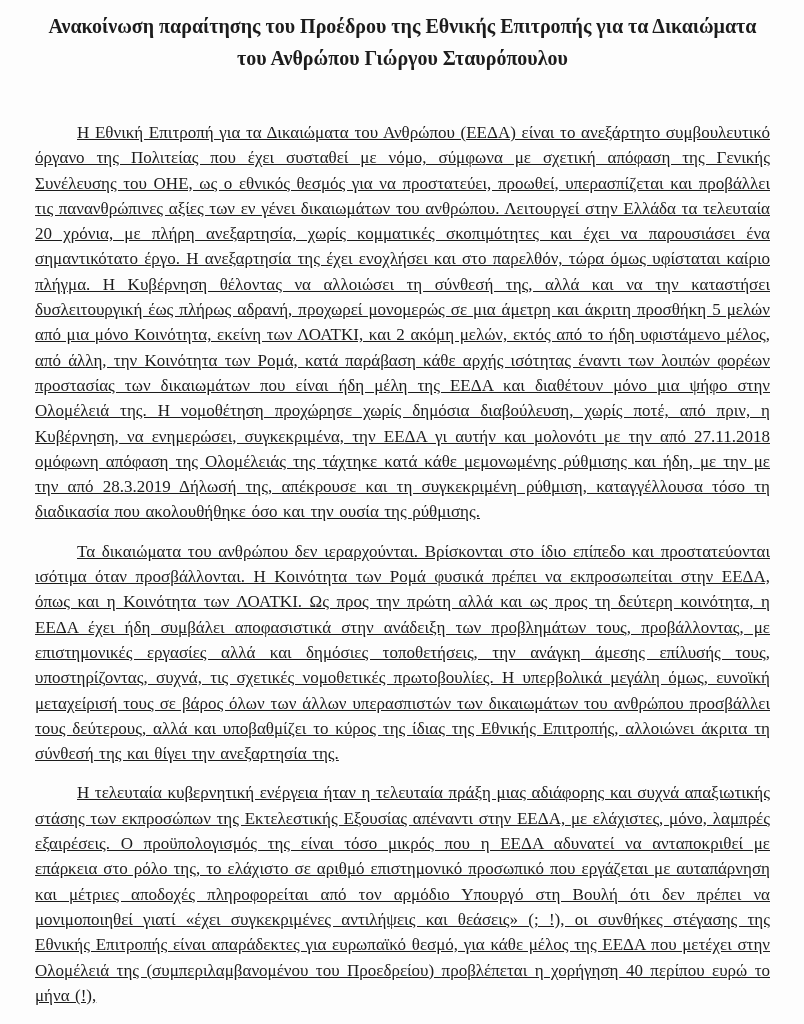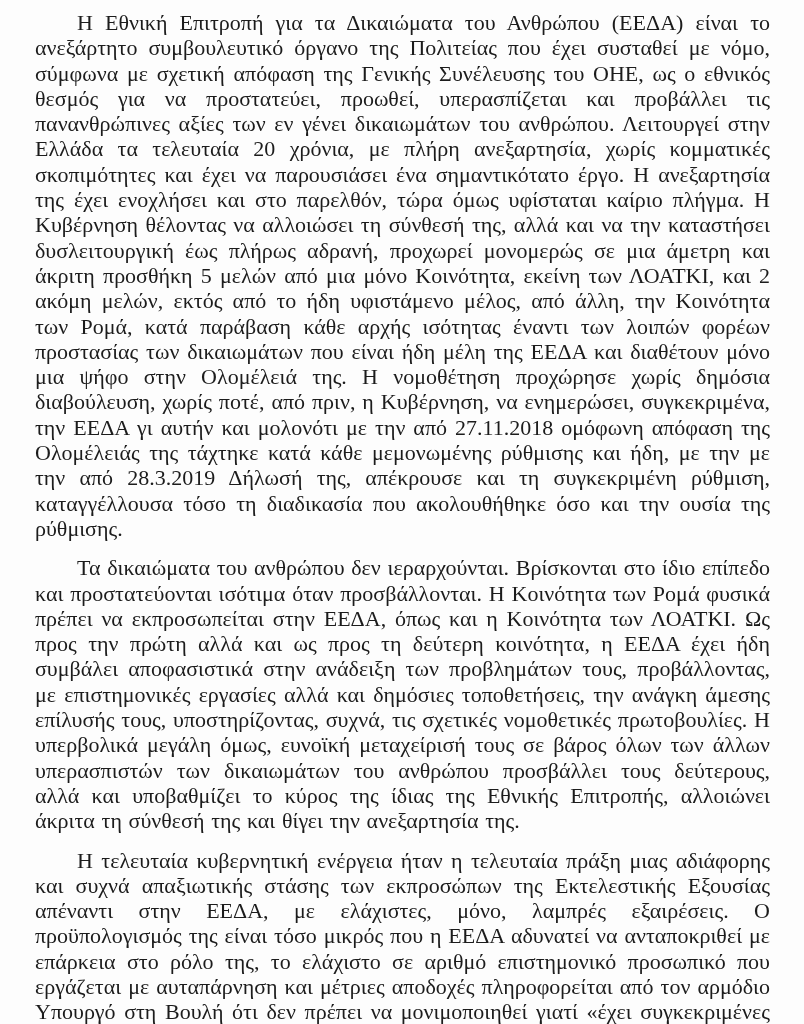--- a/index.html
+++ b/index.html
@@ -21,31 +21,33 @@
   }
   .doc-title {
     font-size: 20px;
     line-height: 32px;
     font-weight: bold;
     text-align: center;
     margin: 0 auto 46px auto;
     max-width: 720px;
   }
   .doc-body p {
-    font-size: 22px;
+    font-size: 17px;
     line-height: 25.3px;
     text-align: justify;
     text-indent: 42px;
     margin: 0 0 14px 0;
     word-spacing: 1.2px;
+    text-decoration: underline;
   }
 </style>
 </head>
 <body>
 
 <div class="page">
+  <h1 class="doc-title">Ανακοίνωση παραίτησης του Προέδρου της Εθνικής Επιτροπής για τα Δικαιώματα του Ανθρώπου Γιώργου Σταυρόπουλου</h1>
 
   <div class="doc-body">
     <p>Η Εθνική Επιτροπή για τα Δικαιώματα του Ανθρώπου (ΕΕΔΑ) είναι το ανεξάρτητο συμβουλευτικό όργανο της Πολιτείας που έχει συσταθεί με νόμο, σύμφωνα με σχετική απόφαση της Γενικής Συνέλευσης του ΟΗΕ, ως ο εθνικός θεσμός για να προστατεύει, προωθεί, υπερασπίζεται και προβάλλει τις πανανθρώπινες αξίες των εν γένει δικαιωμάτων του ανθρώπου. Λειτουργεί στην Ελλάδα τα τελευταία 20 χρόνια, με πλήρη ανεξαρτησία, χωρίς κομματικές σκοπιμότητες και έχει να παρουσιάσει ένα σημαντικότατο έργο. Η ανεξαρτησία της έχει ενοχλήσει και στο παρελθόν, τώρα όμως υφίσταται καίριο πλήγμα. Η Κυβέρνηση θέλοντας να αλλοιώσει τη σύνθεσή της, αλλά και να την καταστήσει δυσλειτουργική έως πλήρως αδρανή, προχωρεί μονομερώς σε μια άμετρη και άκριτη προσθήκη 5 μελών από μια μόνο Κοινότητα, εκείνη των ΛΟΑΤΚΙ, και 2 ακόμη μελών, εκτός από το ήδη υφιστάμενο μέλος, από άλλη, την Κοινότητα των Ρομά, κατά παράβαση κάθε αρχής ισότητας έναντι των λοιπών φορέων προστασίας των δικαιωμάτων που είναι ήδη μέλη της ΕΕΔΑ και διαθέτουν μόνο μια ψήφο στην Ολομέλειά της. Η νομοθέτηση προχώρησε χωρίς δημόσια διαβούλευση, χωρίς ποτέ, από πριν, η Κυβέρνηση, να ενημερώσει, συγκεκριμένα, την ΕΕΔΑ γι αυτήν και μολονότι με την από 27.11.2018  ομόφωνη απόφαση της Ολομέλειάς της τάχτηκε κατά κάθε μεμονωμένης ρύθμισης και ήδη, με την με την από 28.3.2019 Δήλωσή της, απέκρουσε και τη συγκεκριμένη ρύθμιση, καταγγέλλουσα τόσο τη διαδικασία που ακολουθήθηκε όσο και την ουσία της ρύθμισης.</p>
     <p>Τα δικαιώματα του ανθρώπου δεν ιεραρχούνται. Βρίσκονται στο ίδιο επίπεδο και προστατεύονται ισότιμα όταν προσβάλλονται. Η Κοινότητα των Ρομά φυσικά πρέπει να εκπροσωπείται στην ΕΕΔΑ, όπως και η Κοινότητα των ΛΟΑΤΚΙ. Ως προς την πρώτη αλλά και ως προς τη δεύτερη κοινότητα, η ΕΕΔΑ έχει ήδη συμβάλει αποφασιστικά στην ανάδειξη των προβλημάτων τους, προβάλλοντας, με επιστημονικές εργασίες αλλά και δημόσιες τοποθετήσεις, την ανάγκη άμεσης επίλυσής τους, υποστηρίζοντας, συχνά, τις σχετικές νομοθετικές πρωτοβουλίες. Η υπερβολικά μεγάλη όμως,  ευνοϊκή μεταχείρισή τους σε βάρος όλων των άλλων υπερασπιστών των δικαιωμάτων του ανθρώπου προσβάλλει τους δεύτερους, αλλά και υποβαθμίζει το κύρος της ίδιας της Εθνικής Επιτροπής, αλλοιώνει άκριτα τη σύνθεσή της και θίγει την ανεξαρτησία της.</p>
     <p>Η τελευταία κυβερνητική ενέργεια ήταν η τελευταία πράξη μιας αδιάφορης και συχνά απαξιωτικής στάσης των εκπροσώπων της Εκτελεστικής Εξουσίας απέναντι στην ΕΕΔΑ, με ελάχιστες, μόνο, λαμπρές εξαιρέσεις. Ο προϋπολογισμός της είναι τόσο μικρός που η ΕΕΔΑ αδυνατεί να ανταποκριθεί με επάρκεια στο ρόλο της, το  ελάχιστο σε αριθμό επιστημονικό προσωπικό που εργάζεται με αυταπάρνηση και μέτριες αποδοχές πληροφορείται από τον αρμόδιο Υπουργό στη Βουλή  ότι δεν πρέπει να μονιμοποιηθεί γιατί «έχει συγκεκριμένες αντιλήψεις και θεάσεις» (; !), οι συνθήκες στέγασης της Εθνικής Επιτροπής είναι απαράδεκτες για ευρωπαϊκό θεσμό, για κάθε μέλος της ΕΕΔΑ που μετέχει στην Ολομέλειά της (συμπεριλαμβανομένου του Προεδρείου) προβλέπεται η χορήγηση 40 περίπου ευρώ το μήνα (!),</p>
   </div>
 </div>
 
 </body></html>

